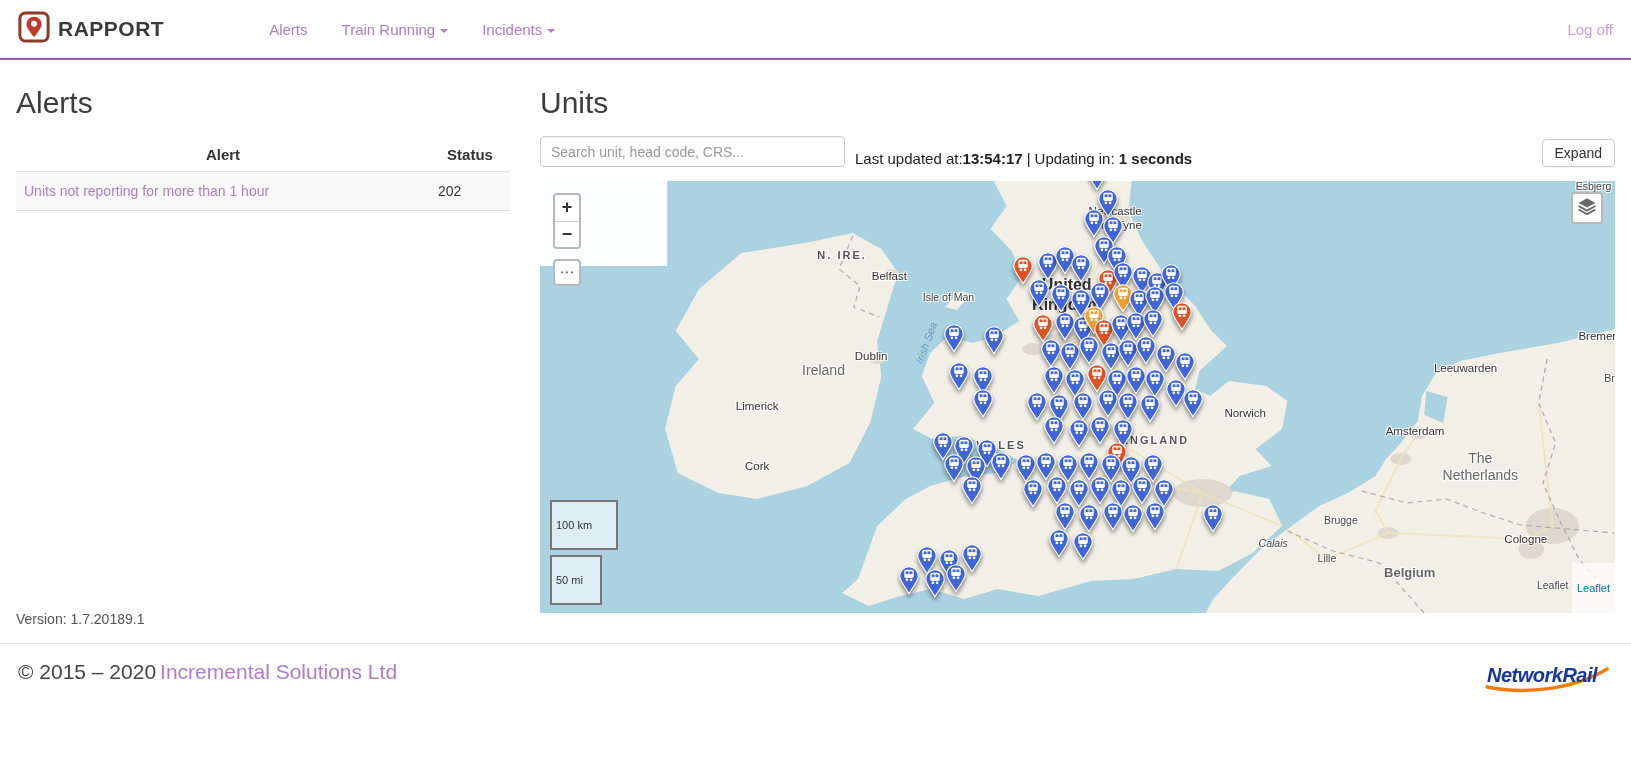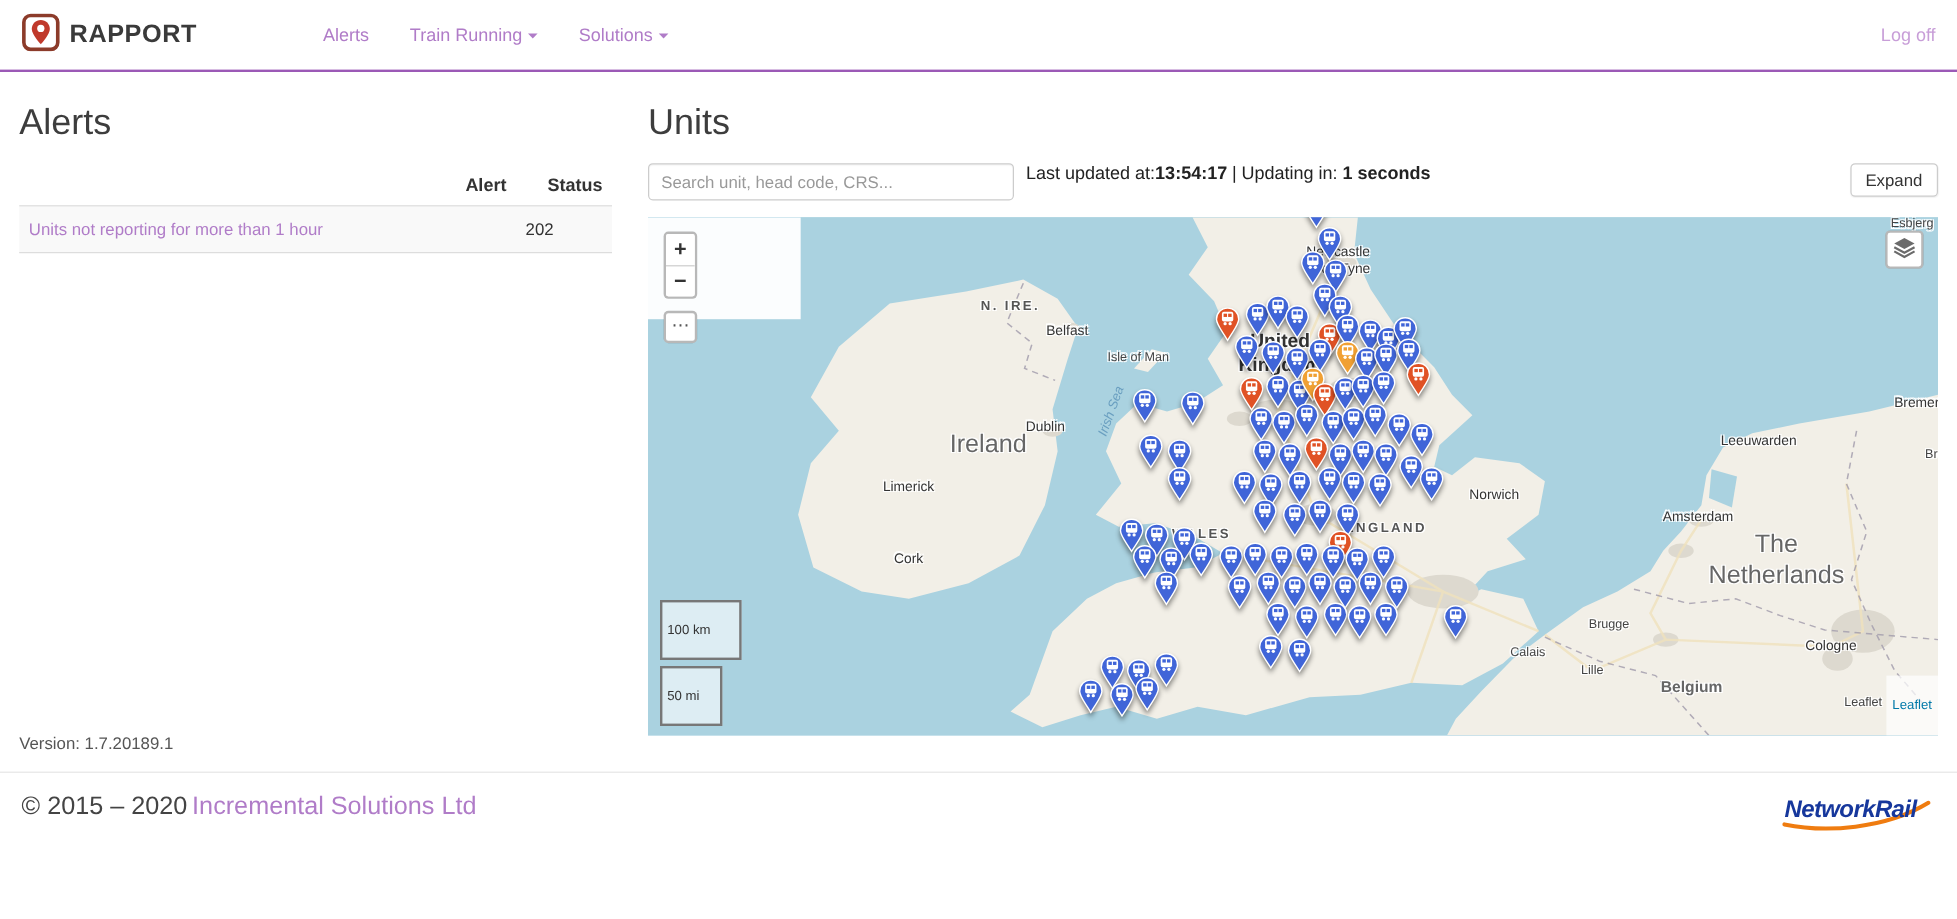--- a/index.html
+++ b/index.html
@@ -15,48 +15,48 @@
   .logoff { margin-left:auto; color:#c89ed8; font-size:15px; text-decoration:none; cursor:pointer; }
 
   
   .main { display:flex; gap:30px; padding:20px 16px 0 16px; align-items:stretch; }
   .col-left { width:494px; flex:none; display:flex; flex-direction:column; }
   .col-right { flex:1; min-width:0; display:flex; flex-direction:column; }
   h1.page-h { font-size:30px; font-weight:500; color:#3d3d3d; margin:6px 0 16px 0; }
 
   
   table.alerts { width:100%; border-collapse:collapse; margin-top:2px; }
-  table.alerts th { text-align:right; font-size:15px; color:#333; padding:8px 8px; border-bottom:1px solid #ddd; }
+  table.alerts th { text-align:center; font-size:15px; color:#333; padding:8px 8px; border-bottom:1px solid #ddd; }
   table.alerts th:last-child { width:80px; }
   table.alerts td { font-size:14px; padding:11px 8px; border-bottom:1px solid #ddd; }
   tr.alert-row { background:#f9f9f9; }
   .alert-link { color:#b07cc8; text-decoration:none; cursor:pointer; }
   .version { margin-top:auto; position:relative; top:14px; font-size:14px; color:#555; }
 
   
-  .toolbar { display:flex; align-items:flex-start; margin-bottom:14px; }
+  .toolbar { display:flex; align-items:flex-end; margin-bottom:14px; }
   .search-input { width:305px; height:31px; padding:4px 10px; font-size:14px; font-family:inherit; border:1px solid #ccc; border-radius:4px; color:#333; box-shadow:inset 0 1px 1px rgba(0,0,0,.06); outline:none; }
   .search-input::placeholder { color:#999; }
   .updated { margin-left:10px; font-size:15px; color:#222; white-space:nowrap; }
   .updated b { font-weight:700; }
   .sep { margin:0 4px; }
   .expand-btn { margin-left:auto; padding:5px 12px; font-size:14px; font-family:inherit; color:#333; background:#fff; border:1px solid #ccc; border-radius:4px; cursor:pointer; box-shadow:0 1px 1px rgba(0,0,0,.05); }
 
   
   .map { position:relative; height:432px; overflow:hidden; background:#aad2e0; }
   .map-base { position:absolute; inset:0; width:100%; height:100%; z-index:0; }
   .labels-layer, .markers-layer { position:absolute; inset:0; }
   .labels-layer { z-index:5; pointer-events:none; }
   .markers-layer { z-index:10; }
 
   .ml { position:absolute; transform:translate(-50%,-50%); white-space:pre; text-align:center; line-height:1.25;
         text-shadow:-1px -1px 0 #fff, 1px -1px 0 #fff, -1px 1px 0 #fff, 1px 1px 0 #fff; }
   .ml-city       { font-size:11.5px; color:#333; }
   .ml-city-sm    { font-size:10.5px; color:#444; }
-  .ml-country    { font-size:21px; color:#666;padding-left:36px; }
+  .ml-country    { font-size:14px; color:#666;padding-left:36px; }
   .ml-country-sm { font-size:13px; color:#666;font-weight:bold; }
   .ml-country-lg { font-size:16px; font-weight:600; color:#333; }
   .ml-region     { font-size:11px; font-weight:600; letter-spacing:2px; color:#555; }
   .ml-water      { font-size:11px; font-style:italic; color:#6a9fc0; text-shadow:none; }
   .ml-left       { transform:translate(0,-50%); }
 
   .marker { position:absolute; transform:translate(-50%,-92%); filter:drop-shadow(0 3px 2px rgba(0,0,0,.45)); cursor:pointer; }
   .marker svg { display:block; }
 
   .leaflet-box { background:#fff; border:2px solid rgba(0,0,0,.28); border-radius:4px; }
@@ -89,21 +89,21 @@
         <rect x="2" y="2" width="30" height="30" rx="6" fill="#fff" stroke="#8c3b2a" stroke-width="3.2"></rect>
         <path d="M17 6 C12.5 6 9 9.5 9 14 C9 19 17 27.5 17 27.5 C17 27.5 25 19 25 14 C25 9.5 21.5 6 17 6 Z" fill="#c0392b"></path>
         <circle cx="17" cy="13.5" r="3.2" fill="#fff"></circle>
       </svg>
     </span>
     <span class="brand-text">RAPPORT</span>
   </a>
   <div class="nav-links">
     <a class="nav-link"><span>Alerts</span></a>
     <a class="nav-link"><span>Train Running</span><span class="caret"></span></a>
-    <a class="nav-link"><span>Solutions</span><span class="caret"></span></a>
+    <a class="nav-link"><span>Incidents</span><span class="caret"></span></a>
   </div>
   <a class="logoff">Log off</a>
 </nav>
 
 <main class="main">
 
   <section class="col-left">
     <h1 class="page-h">Alerts</h1>
     <table class="alerts">
       <thead>
@@ -205,21 +205,21 @@
           <span class="ml ml-region" style="left: 57.2%; top: 60.2%;">ENGLAND</span>
           <span class="ml ml-city" style="left: 65.6%; top: 53.7%;">Norwich</span>
           <span class="ml ml-city-sm" style="left: 98%; top: 1.5%;">Esbjerg</span>
           <span class="ml ml-city ml-left" style="left: 96.6%; top: 35.9%;">Bremerh</span>
           <span class="ml ml-city-sm ml-left" style="left: 99%; top: 45.8%;">Bre</span>
           <span class="ml ml-city" style="left: 86.1%; top: 43.3%;">Leeuwarden</span>
           <span class="ml ml-city" style="left: 81.4%; top: 57.9%;">Amsterdam</span>
           <span class="ml ml-country" style="left: 85.8%; top: 66.2%;">The
 Netherlands</span>
           <span class="ml ml-city-sm" style="left: 74.5%; top: 78.7%;">Brugge</span>
-          <span class="ml ml-city-sm" style="left: 68.2%; top: 84%;">Calais</span>
+          <span class="ml ml-city-sm" style="left: 68.2%; top: 84%; font-style: italic;">Calais</span>
           <span class="ml ml-city-sm" style="left: 73.2%; top: 87.5%;">Lille</span>
           <span class="ml ml-country-sm" style="left: 80.9%; top: 90.7%;">Belgium</span>
           <span class="ml ml-city" style="left: 91.7%; top: 82.9%;">Cologne</span>
           <span class="ml ml-city-sm" style="left: 94.2%; top: 93.8%;">Leaflet</span>
         </div>
 
       <div class="markers-layer">
           <div class="marker" style="left: 51.8%; top: 1.9%;">
             <svg width="22" height="30" viewBox="0 0 24 33">
               <path d="M12 1.5C6.2 1.5 1.8 6 1.8 11.8 1.8 16.5 5.5 20.5 12 31 18.5 20.5 22.2 16.5 22.2 11.8 22.2 6 17.8 1.5 12 1.5Z" fill="#4065d8" stroke="#fff" stroke-width="1.3"></path>

